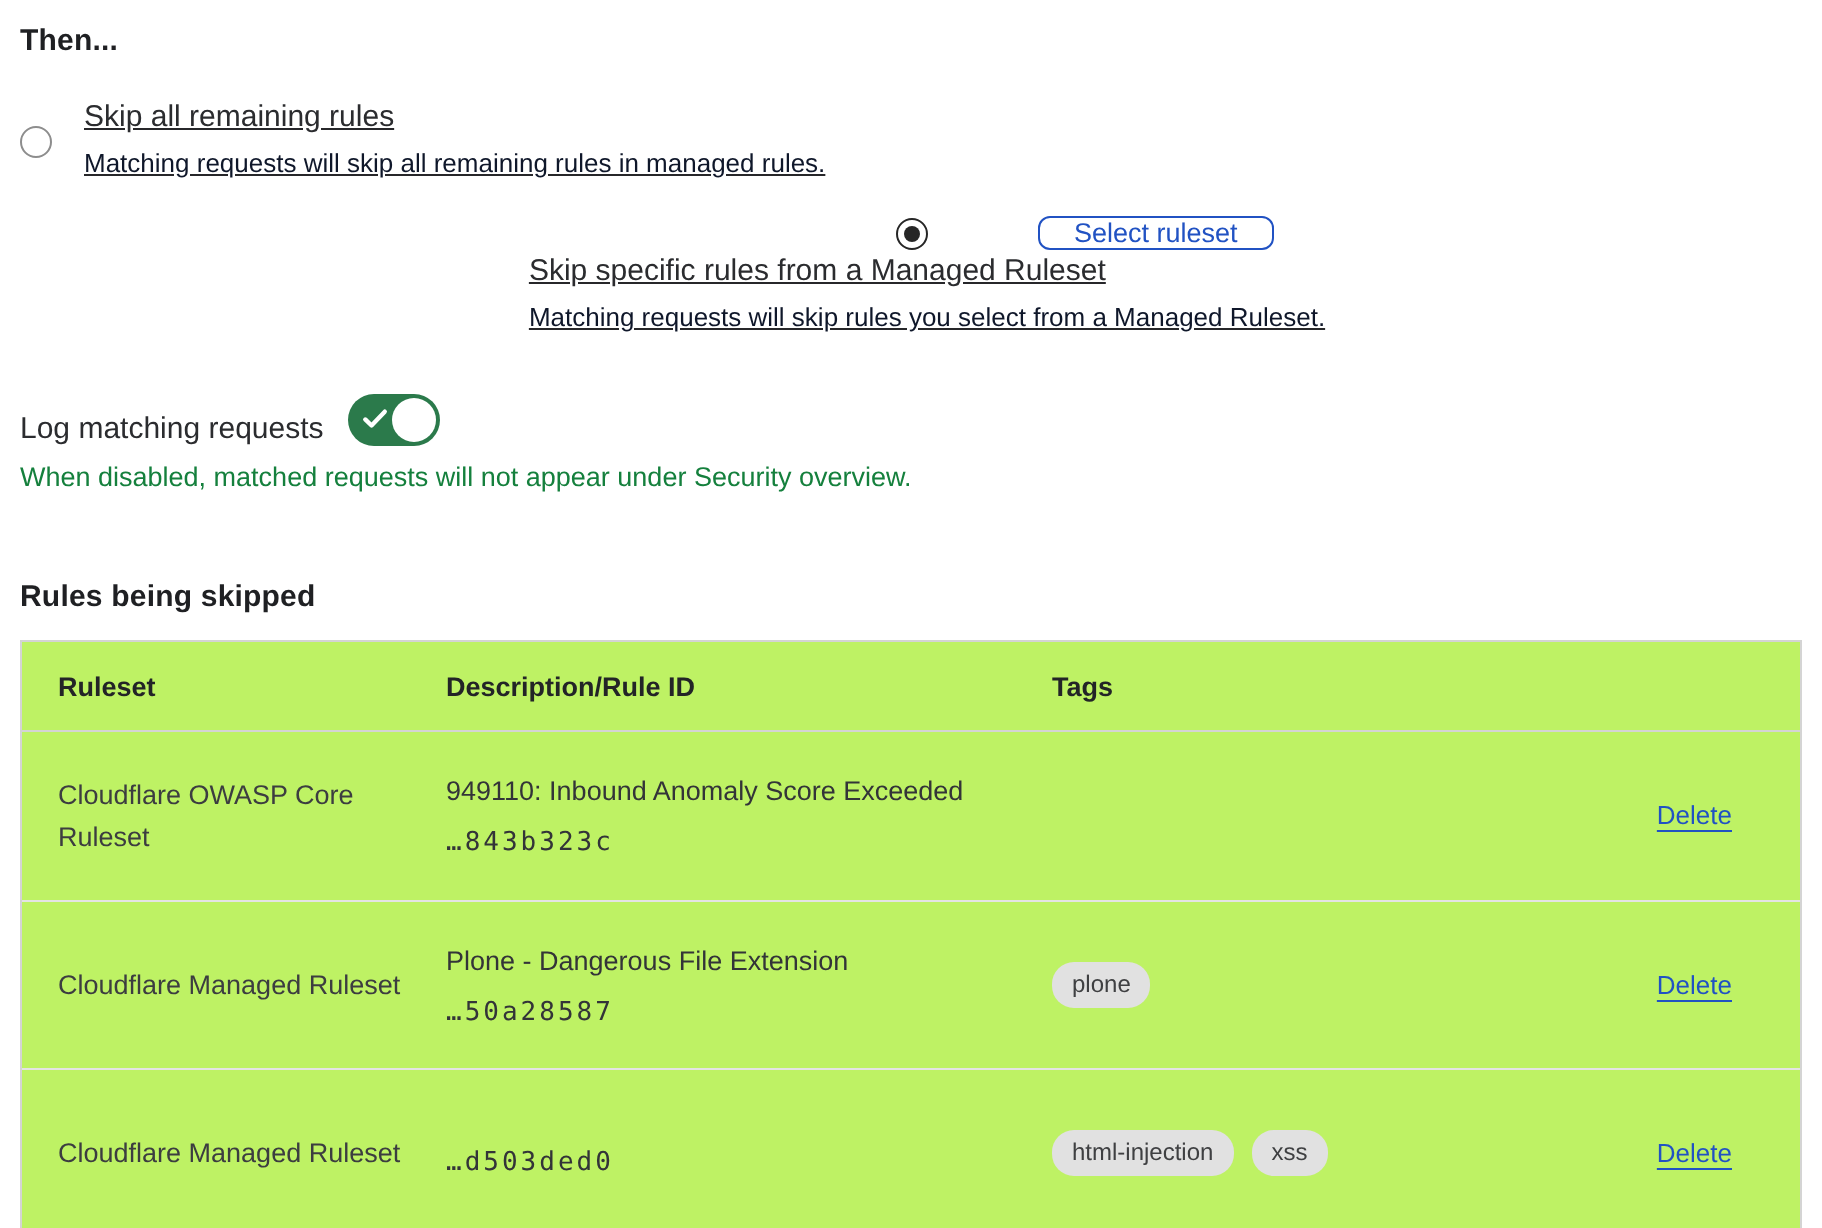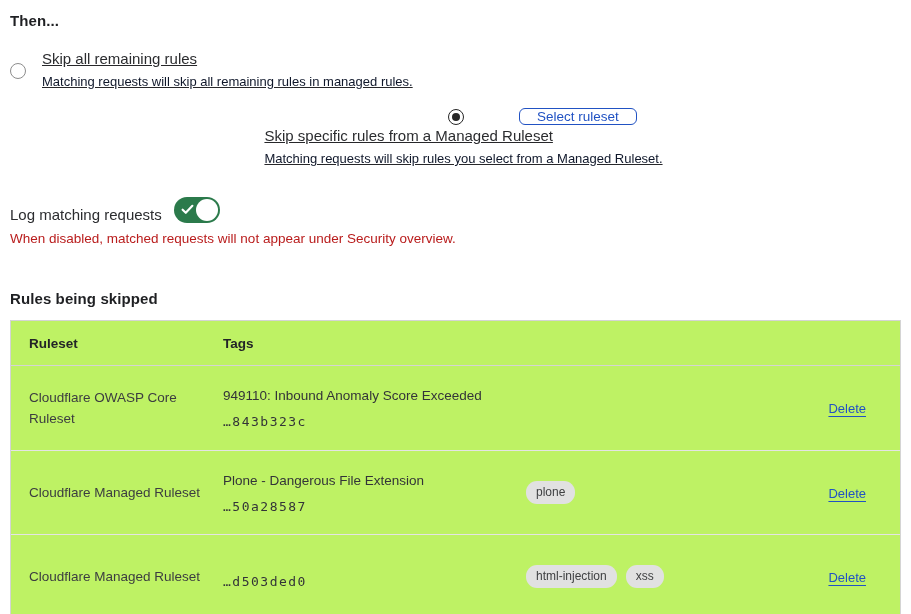--- a/index.html
+++ b/index.html
@@ -41,21 +41,21 @@
   .log-label { font-size: 15px; color: #2b2c2f; }
   .toggle {
     margin-left: 12px; width: 46px; height: 26px; border-radius: 13px;
     background: var(--toggle-green); position: relative; cursor: pointer; border: none;
   }
   .toggle .check-icon { position: absolute; left: 7px; top: 6px; width: 13px; height: 13px; }
   .toggle .knob {
     position: absolute; right: 2px; top: 2px; width: 22px; height: 22px;
     background: #fff; border-radius: 50%;
   }
-  .log-help { font-size: 13.5px; color: #b91c1c; margin-top: 8px; }
+  .log-help { font-size: 13.5px; color: #15803d; margin-top: 8px; }
 
   
   #rules-heading { margin-top: 44px; }
   .rules-table {
     margin-top: 13px; width: 891px; border: 1px solid #d4d4d4; background: #bef264;
   }
   .trow {
     display: grid; grid-template-columns: 212px 303px 290px 1fr; align-items: center;
   }
   .trow.header { height: 45px; border-bottom: 1px solid #d4d4d4; }
@@ -119,20 +119,21 @@
     </button>
   </div>
   <div class="log-help">When disabled, matched requests will not appear under Security overview.</div>
 
   <div class="section-heading" id="rules-heading">Rules being skipped</div>
 
   <div class="rules-table">
 
     <div class="trow header">
       <div class="cell first th">Ruleset</div>
+      <div class="cell th">Description/Rule ID</div>
       <div class="cell th">Tags</div>
       <div class="cell"></div>
     </div>
 
     <div class="trow body-row">
       <div class="cell first ruleset-cell">Cloudflare OWASP Core Ruleset</div>
       <div class="cell">
         <div class="desc-line">949110: Inbound Anomaly Score Exceeded</div>
         <div class="rule-id">…843b323c</div>
       </div>

